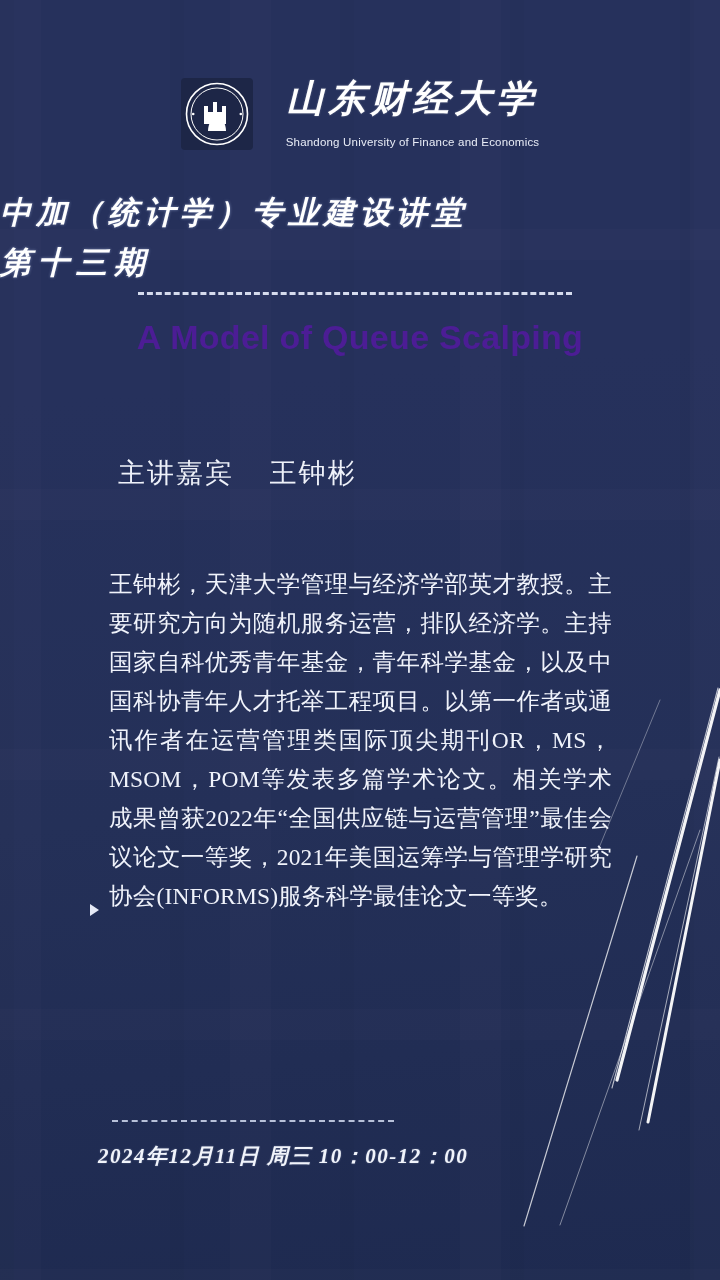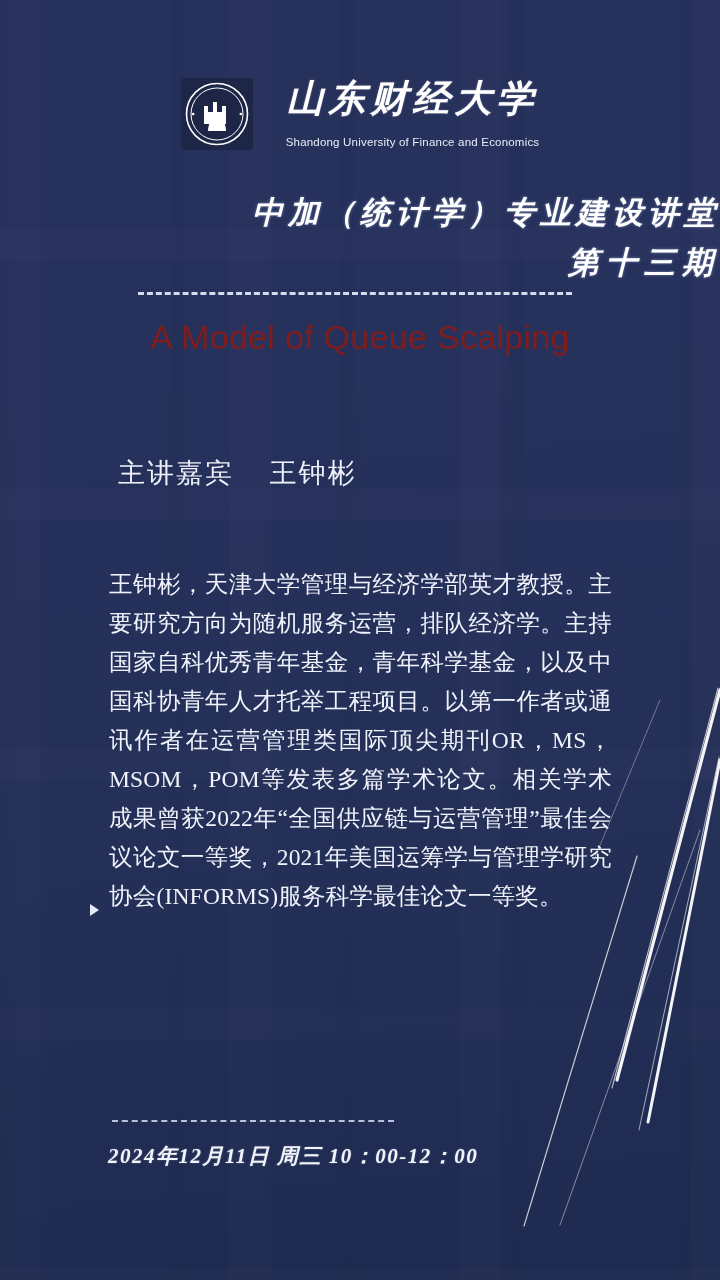--- a/index.html
+++ b/index.html
@@ -48,37 +48,37 @@
     color:#ffffff; font-style:italic;
     line-height:1.05; text-shadow:0 0 2px rgba(255,255,255,.35);
   }
   .logo-en {
     font-size:11.5px; letter-spacing:.2px; color:#e9edf7;
     margin-top:17px; white-space:nowrap;
   }
 
   
   .title-cn {
-    position:absolute; top:192px; left:0; right:0; text-align:right;
+    position:absolute; top:192px; left:0; right:0; text-align:left;
     font-family:"Liberation Serif", serif;
     font-size:31px; font-weight:700; font-style:italic;
     letter-spacing:5px; color:#ffffff;
     text-shadow:0 0 3px rgba(200,215,255,.5);
   }
   .title-cn .l2 { display:block; margin-top:8px; letter-spacing:7px; }
 
   .divider-top {
     position:absolute; top:292px; left:138px; width:434px; height:0;
     border-top:3px dashed #dfe5f5; opacity:.95;
   }
 
   .title-en {
     position:absolute; top:318px; left:0; right:0; text-align:center;
-    font-size:34px; font-weight:400; letter-spacing:.3px;
-    color:#7f1d1d;
+    font-size:34px; font-weight:700; letter-spacing:.3px;
+    color:#4c1d95;
   }
 
   
   .speaker {
     position:absolute; top:455px; left:118px;
     font-size:27px; letter-spacing:2px; color:#eef1f9; font-weight:400;
   }
   .speaker .name { margin-left:26px; }
 
   
@@ -97,21 +97,21 @@
     font-family:"Liberation Serif", serif;
     font-size:23.5px; line-height:39px; color:#f0f3fb;
     text-align:justify; letter-spacing:.2px;
   }
 
   
   .divider-bottom {
     position:absolute; top:1120px; left:112px; width:282px; height:0;
     border-top:2px dashed #c9d2e8; opacity:.9;
   }
-  .footer { position:absolute; top:1142px; left:108px; }
+  .footer { position:absolute; top:1142px; left:98px; }
   .footer div {
     font-family:"Liberation Serif", serif;
     font-style:italic; font-weight:700;
     font-size:21px; letter-spacing:1.5px;
     color:#f1f4fb; margin-bottom:11px; white-space:nowrap;
     text-shadow:0 0 2px rgba(220,230,255,.35);
   }
 </style>
 </head>
 <body>

